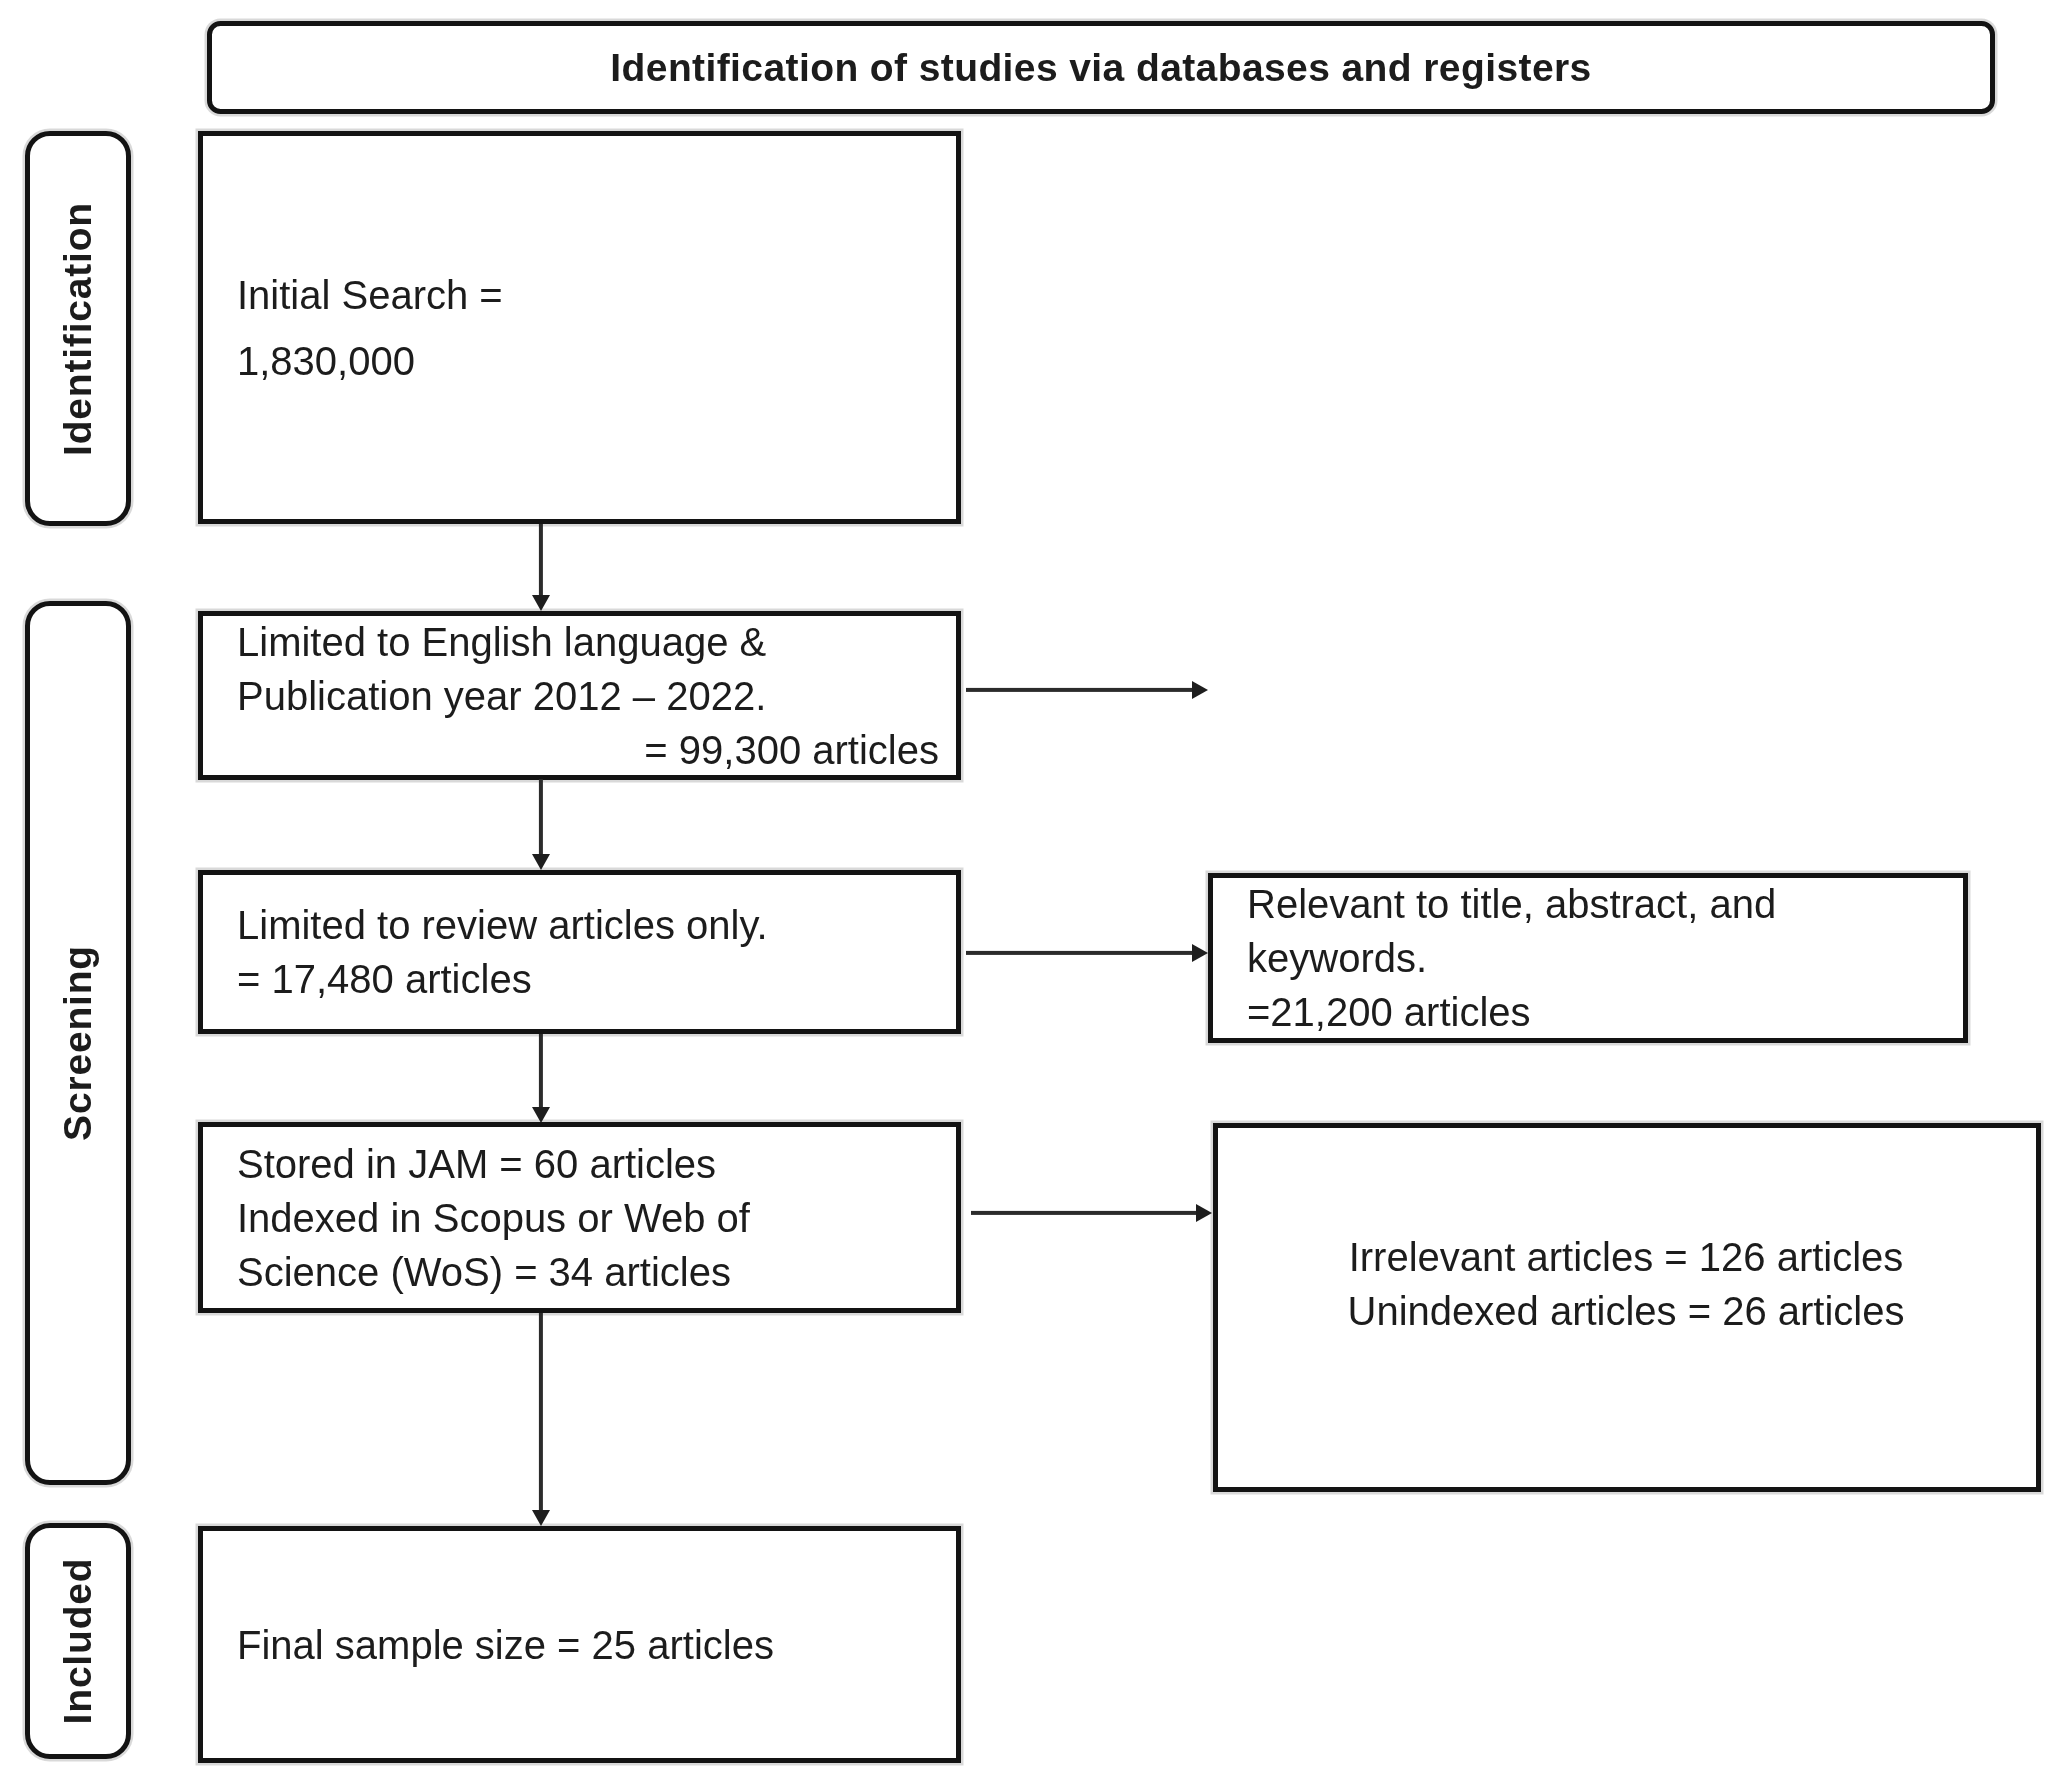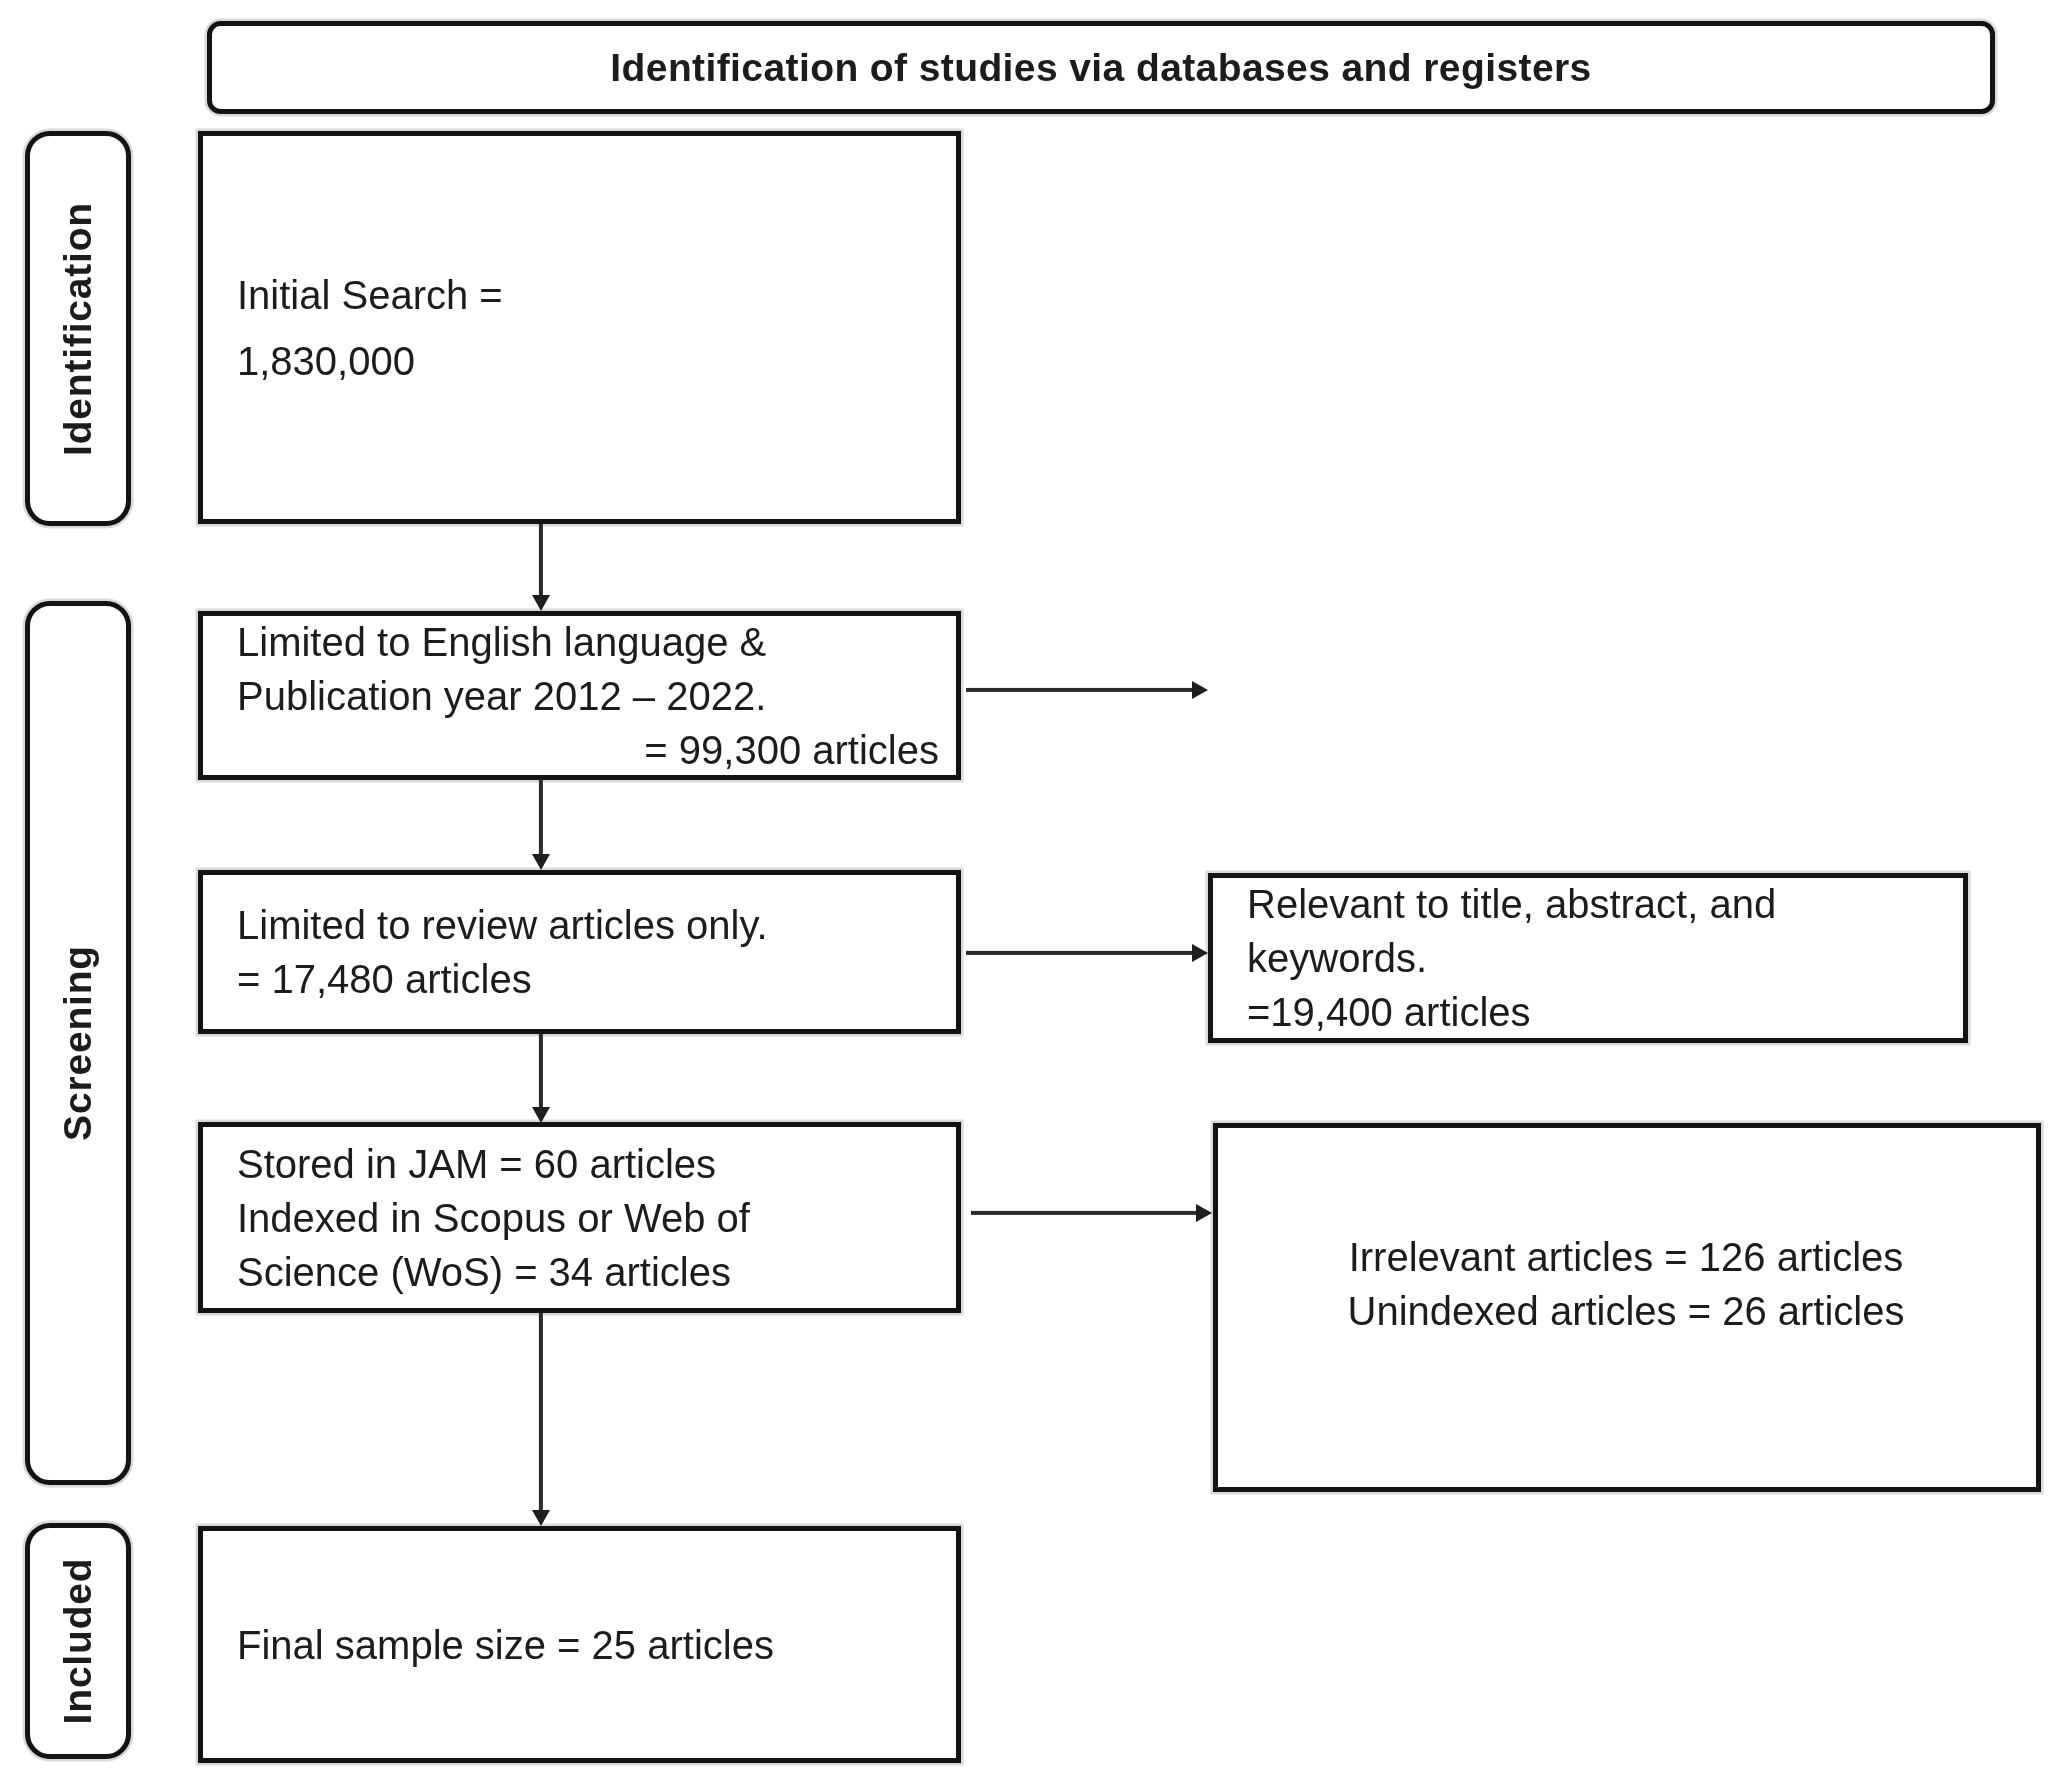--- a/index.html
+++ b/index.html
@@ -161,21 +161,21 @@
     <div class="vcenter">
       <div class="line">Final sample size = 25 articles</div>
     </div>
   </div>
 
 
   <div class="node" style="left:1208px; top:873px; width:760px; height:170px;">
     <div class="vcenter">
       <div class="line">Relevant to title, abstract, and</div>
       <div class="line">keywords.</div>
-      <div class="line">=19,400 articles</div>
+      <div class="line">=21,200 articles</div>
     </div>
   </div>
 
   <div class="node" style="left:1213px; top:1123px; width:828px; height:369px;">
     <div class="vcenter block-center" style="padding-bottom:47px;">
       <div class="line">Irrelevant articles = 126 articles</div>
       <div class="line">Unindexed articles = 26 articles</div>
     </div>
   </div>
 

